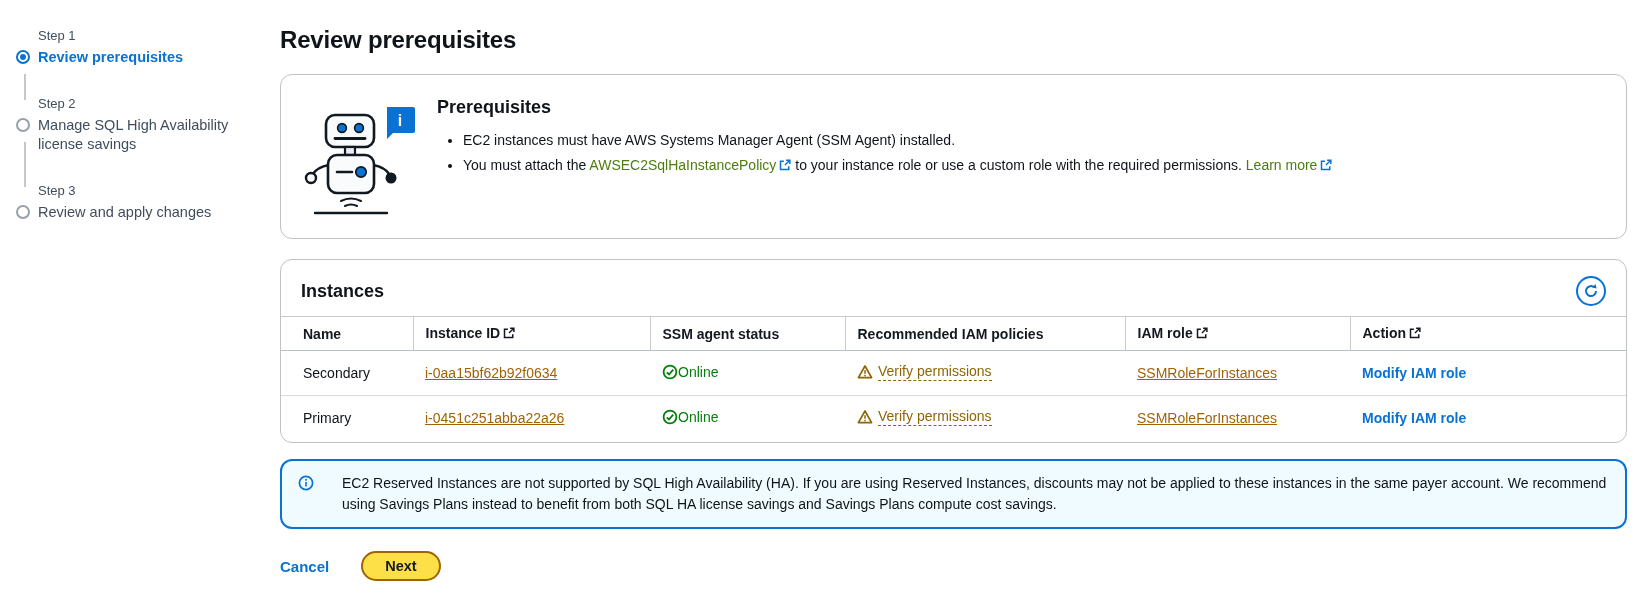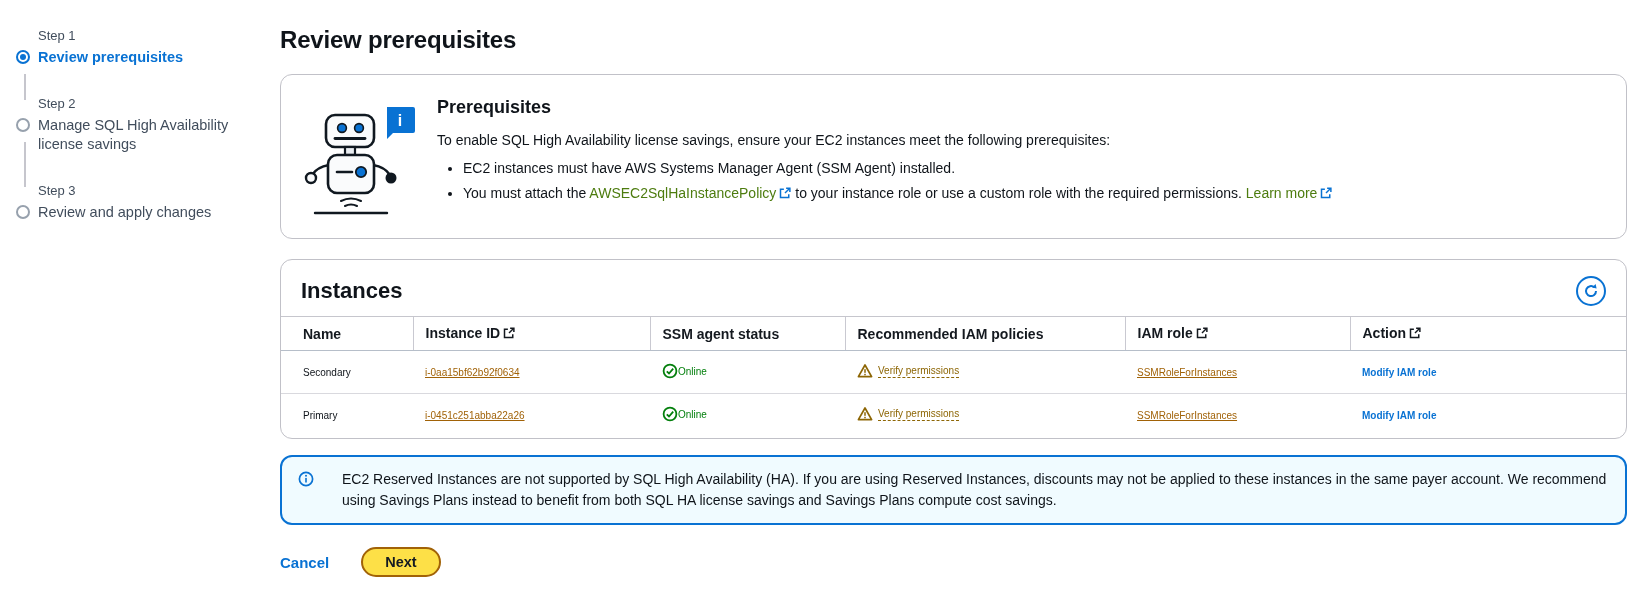--- a/index.html
+++ b/index.html
@@ -31,31 +31,31 @@
   .prereq-body ul { list-style:disc; margin-left:26px; }
   .prereq-body li { margin-bottom:9px; }
 
   a.link { color:#4d7c0f; text-decoration:none; cursor:pointer; }
   a.link .lk-txt { text-decoration:none; }
   .ext-icon { display:inline-block; vertical-align:-1px; margin-left:3px; }
 
   
   .instances-card { padding:10px 0 0 0; margin-bottom:16px; }
   .card-header { display:flex; align-items:center; justify-content:space-between; padding:6px 20px 10px 20px; }
-  .card-header h2 { font-size:22px; font-weight:700; }
+  .card-header h2 { font-size:18px; font-weight:700; }
   .refresh-btn { width:30px; height:30px; border-radius:50%; border:2px solid #0972d3; background:#fff;
     display:flex; align-items:center; justify-content:center; cursor:pointer; }
 
   table { width:100%; border-collapse:collapse; table-layout:fixed; }
   col.c-name{width:132px;} col.c-id{width:237px;} col.c-ssm{width:195px;} col.c-pol{width:280px;} col.c-role{width:225px;}
   thead th { text-align:left; font-size:14px; font-weight:700; color:#14191f; padding:8px 12px;
     border-top:1px solid #c6c6cd; border-bottom:1px solid #b6bec9; }
   thead th + th { border-left:1px solid #c9c9d1; }
   thead th:first-child { padding-left:22px; }
-  tbody td { padding:12px 12px; border-bottom:1px solid #d9d9de; font-size:10px; }
+  tbody td { padding:12px 12px; border-bottom:1px solid #d9d9de; font-size:14px; }
   tbody tr:last-child td { border-bottom:none; padding-bottom:14px; }
   tbody td:first-child { padding-left:22px; }
   a.cell-link { color:#a16207; text-decoration:underline; cursor:pointer; }
   a.action-link { color:#0972d3; font-weight:700; text-decoration:none; cursor:pointer; }
   .status-ok { color:#037f0c; display:inline-flex; align-items:center; }
   a.warn-link { color:#8d6605; display:inline-flex; align-items:center; gap:5px; cursor:pointer; text-decoration:none; }
   a.warn-link .warn-txt { border-bottom:1px dashed #8d6605; padding-bottom:1px; }
 
   
   .alert { display:flex; gap:28px; border:2px solid #0972d3; border-radius:12px; background:#f0fbff;
@@ -122,21 +122,20 @@
           <path d="M38 77 h15" stroke="#101820" stroke-width="2.6" stroke-linecap="round"></path>
           <circle cx="62" cy="77" r="5.2" fill="#0972d3" stroke="#101820" stroke-width="1.8"></circle>
 
           <path d="M42 106 q10 -5 20 0" fill="none" stroke="#101820" stroke-width="2" stroke-linecap="round"></path>
           <path d="M46 111 q6 -3 12 0" fill="none" stroke="#101820" stroke-width="2" stroke-linecap="round"></path>
           <path d="M16 118 h72" stroke="#101820" stroke-width="2.4" stroke-linecap="round"></path>
         </svg>
       </div>
       <div class="prereq-body">
         <h2>Prerequisites</h2>
-        <p>To enable SQL High Availability license savings, ensure your EC2 instances meet the following prerequisites:</p>
         <ul>
           <li>
             <span>EC2 instances must have AWS Systems Manager Agent (SSM Agent) installed.</span>
           </li>
           <li>
             <span>You must attach the</span>
             <a class="link"><span class="lk-txt">AWSEC2SqlHaInstancePolicy</span><span class="ext-icon"><svg width="12" height="12" viewBox="0 0 16 16" fill="none" stroke="#0972d3" stroke-width="2">
                     <path d="M13 9.5 V14 H2 V3 h4.5"></path>
                     <path d="M9.5 1.5 H14.5 V6.5"></path>
                     <path d="M14 2 L8 8"></path>

